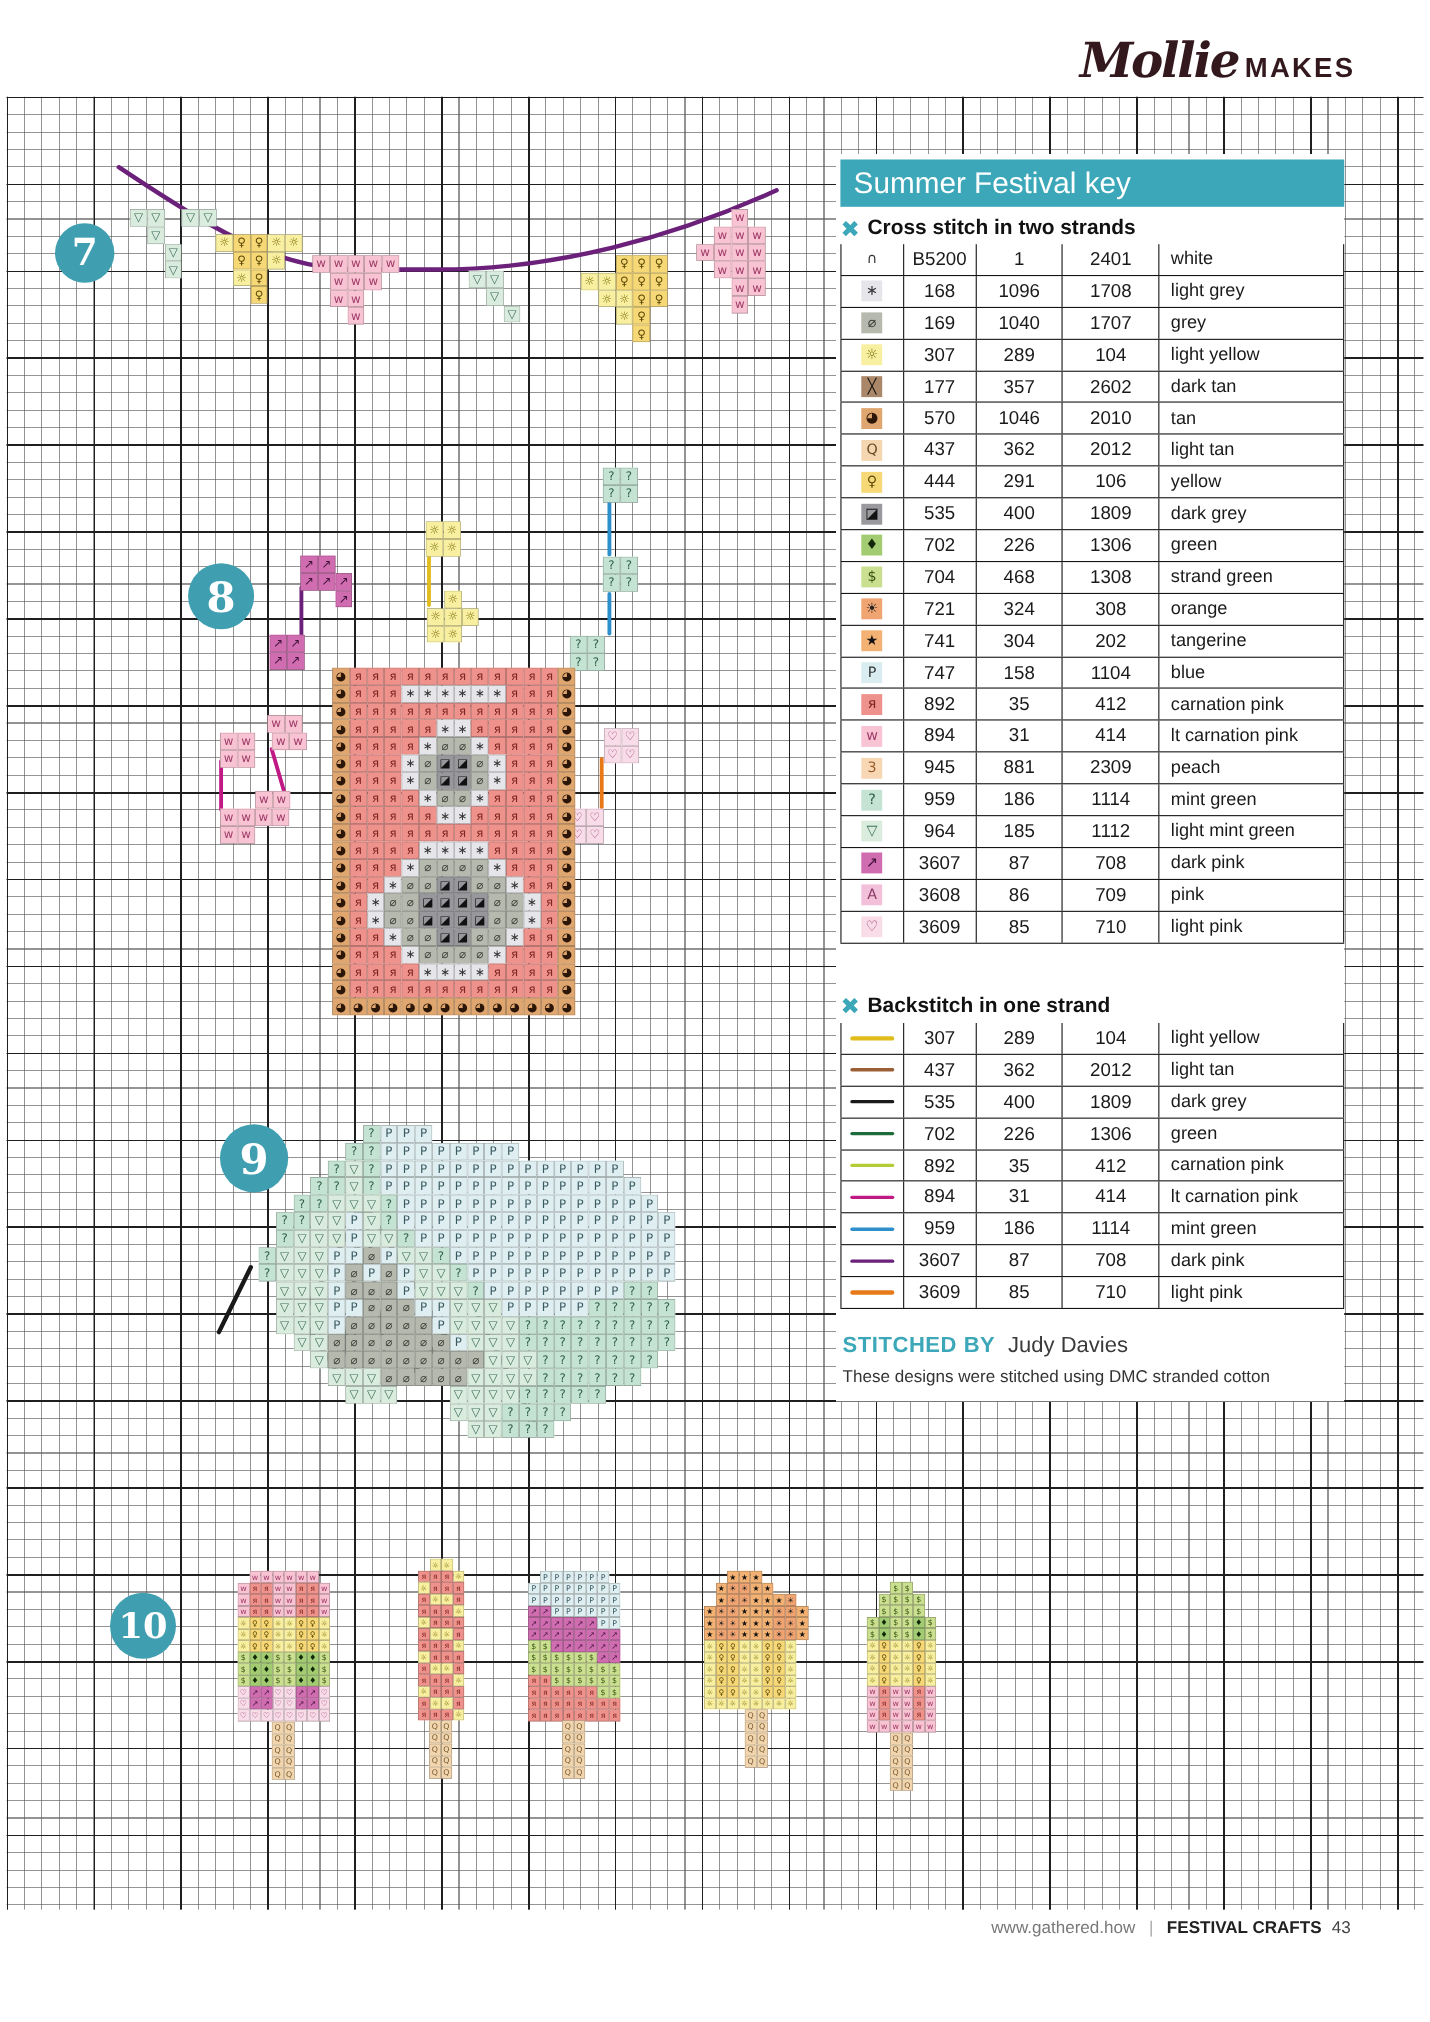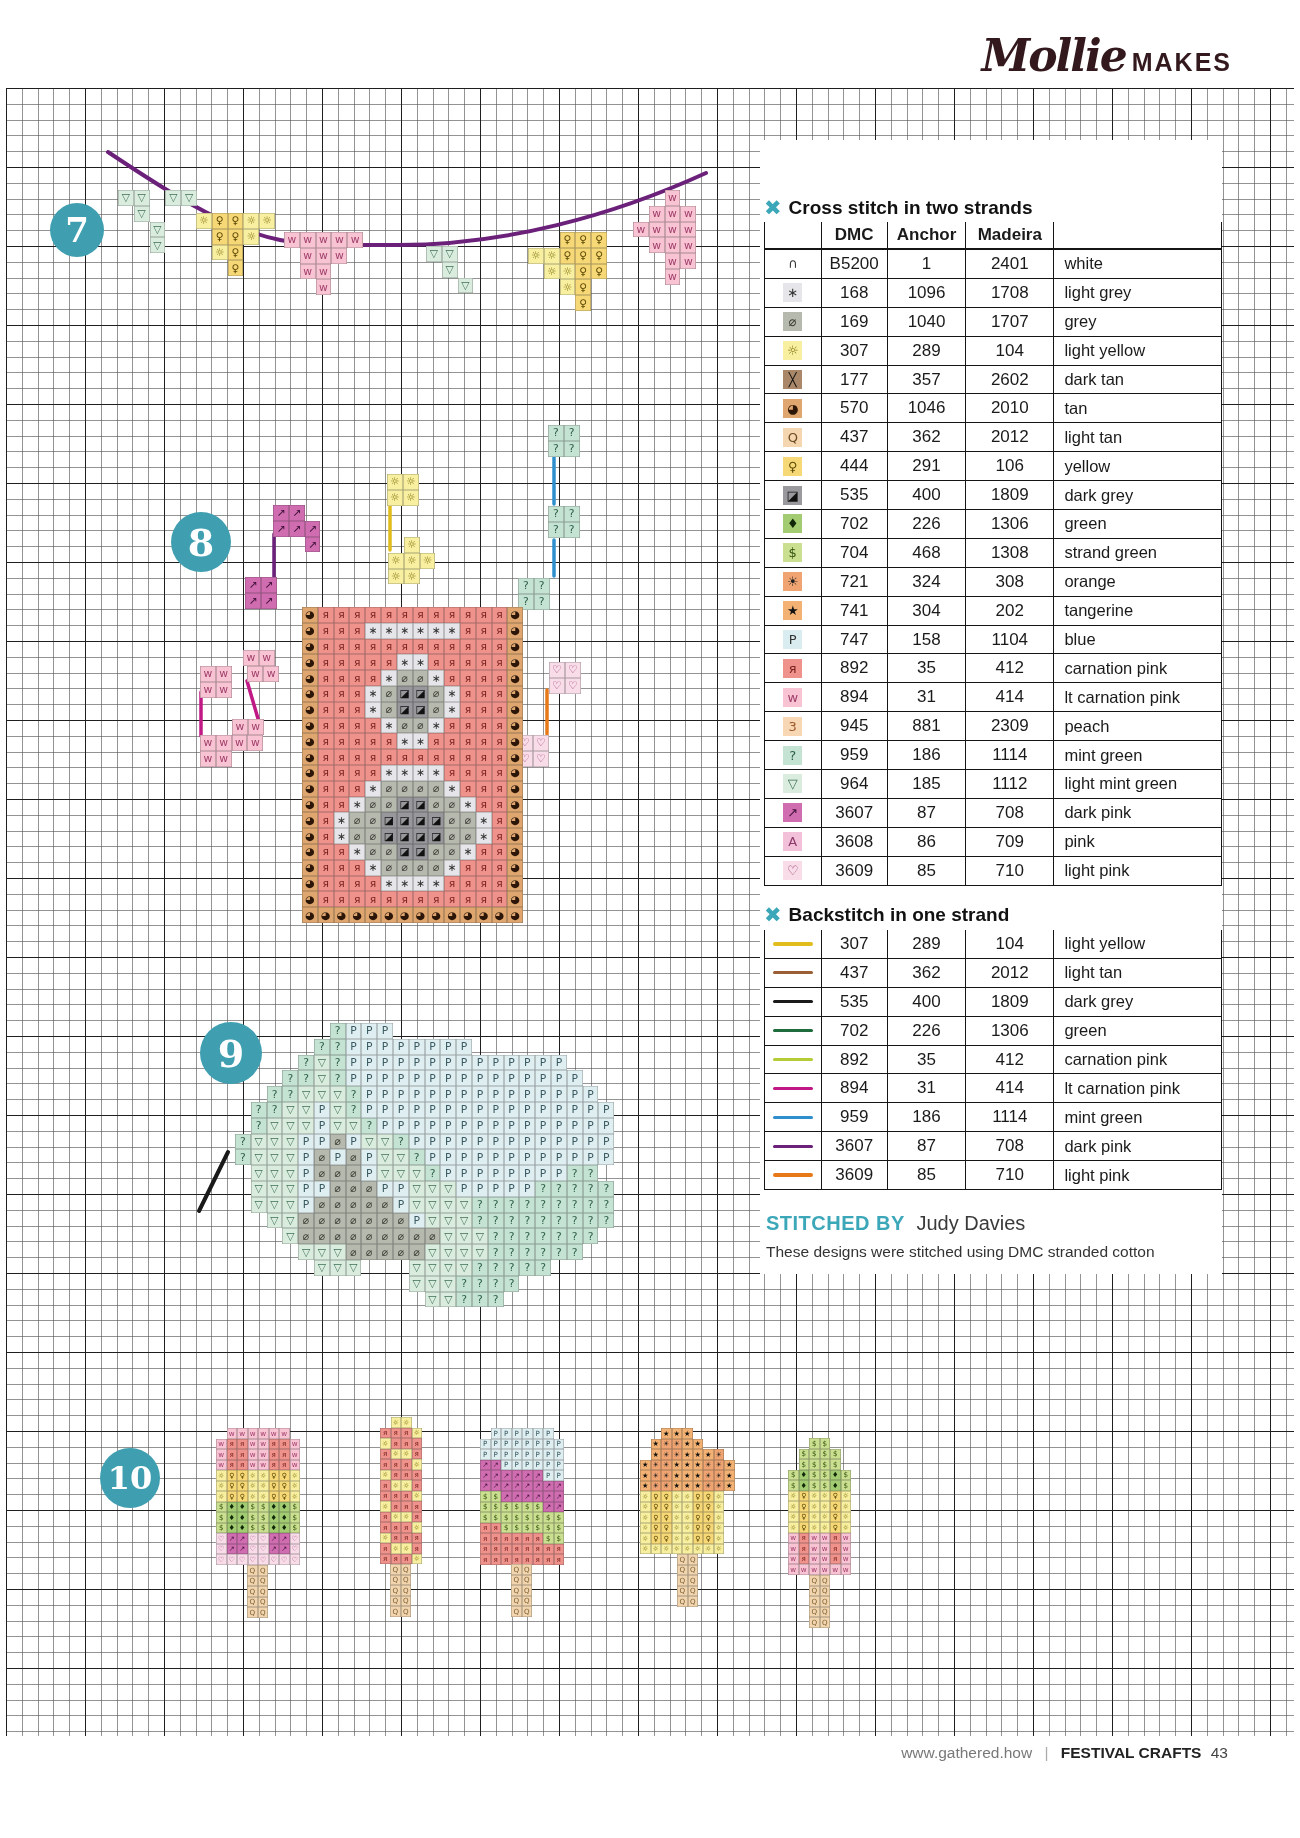--- a/index.html
+++ b/index.html
@@ -1258,32 +1258,26 @@
     <div class="badge" style="left: 200px; top: 1022px; width: 62px; height: 62px; font-size: 38px;">9</div>
     <div class="badge" style="left: 100px; top: 1448px; width: 60px; height: 60px; font-size: 32px;">10</div>
   </div>
 
 <div id="logo">
   <span class="script">Mollie</span>
   <span class="sans">MAKES</span>
 </div>
 
 <div id="key">
+  <div id="key-banner">Summer Festival key</div>
   <div class="xhead" id="cross-head">
     <span class="x">✖</span>
     <span>Cross stitch in two strands</span>
   </div>
   <div class="ktable" id="cross-table">
-      <div class="krow head">
-        <div class="kc c0"></div>
-        <div class="kc c1">DMC</div>
-        <div class="kc c2">Anchor</div>
-        <div class="kc c3">Madeira</div>
-        <div class="kc c4"></div>
-      </div>
       <div class="krow">
         <div class="kc c0">
           <span class="sym" style="background: rgb(255, 255, 255); color: rgb(51, 51, 51);">∩</span>
         </div>
         <div class="kc c1">B5200</div>
         <div class="kc c2">1</div>
         <div class="kc c3">2401</div>
         <div class="kc c4">white</div>
       </div>
       <div class="krow">

